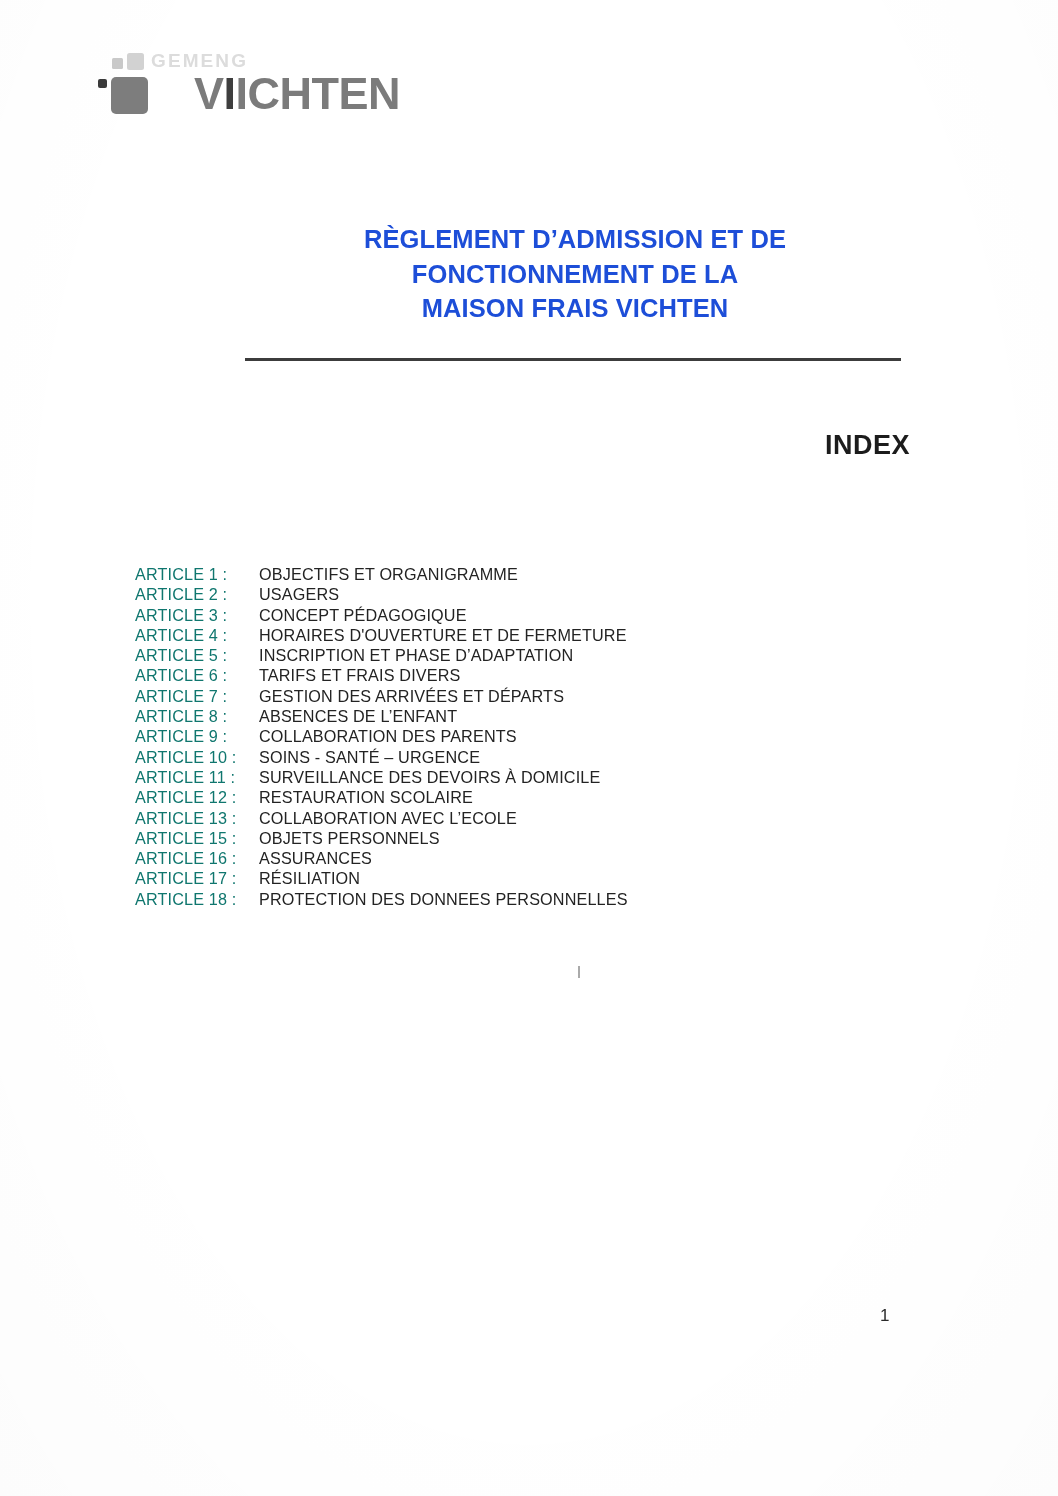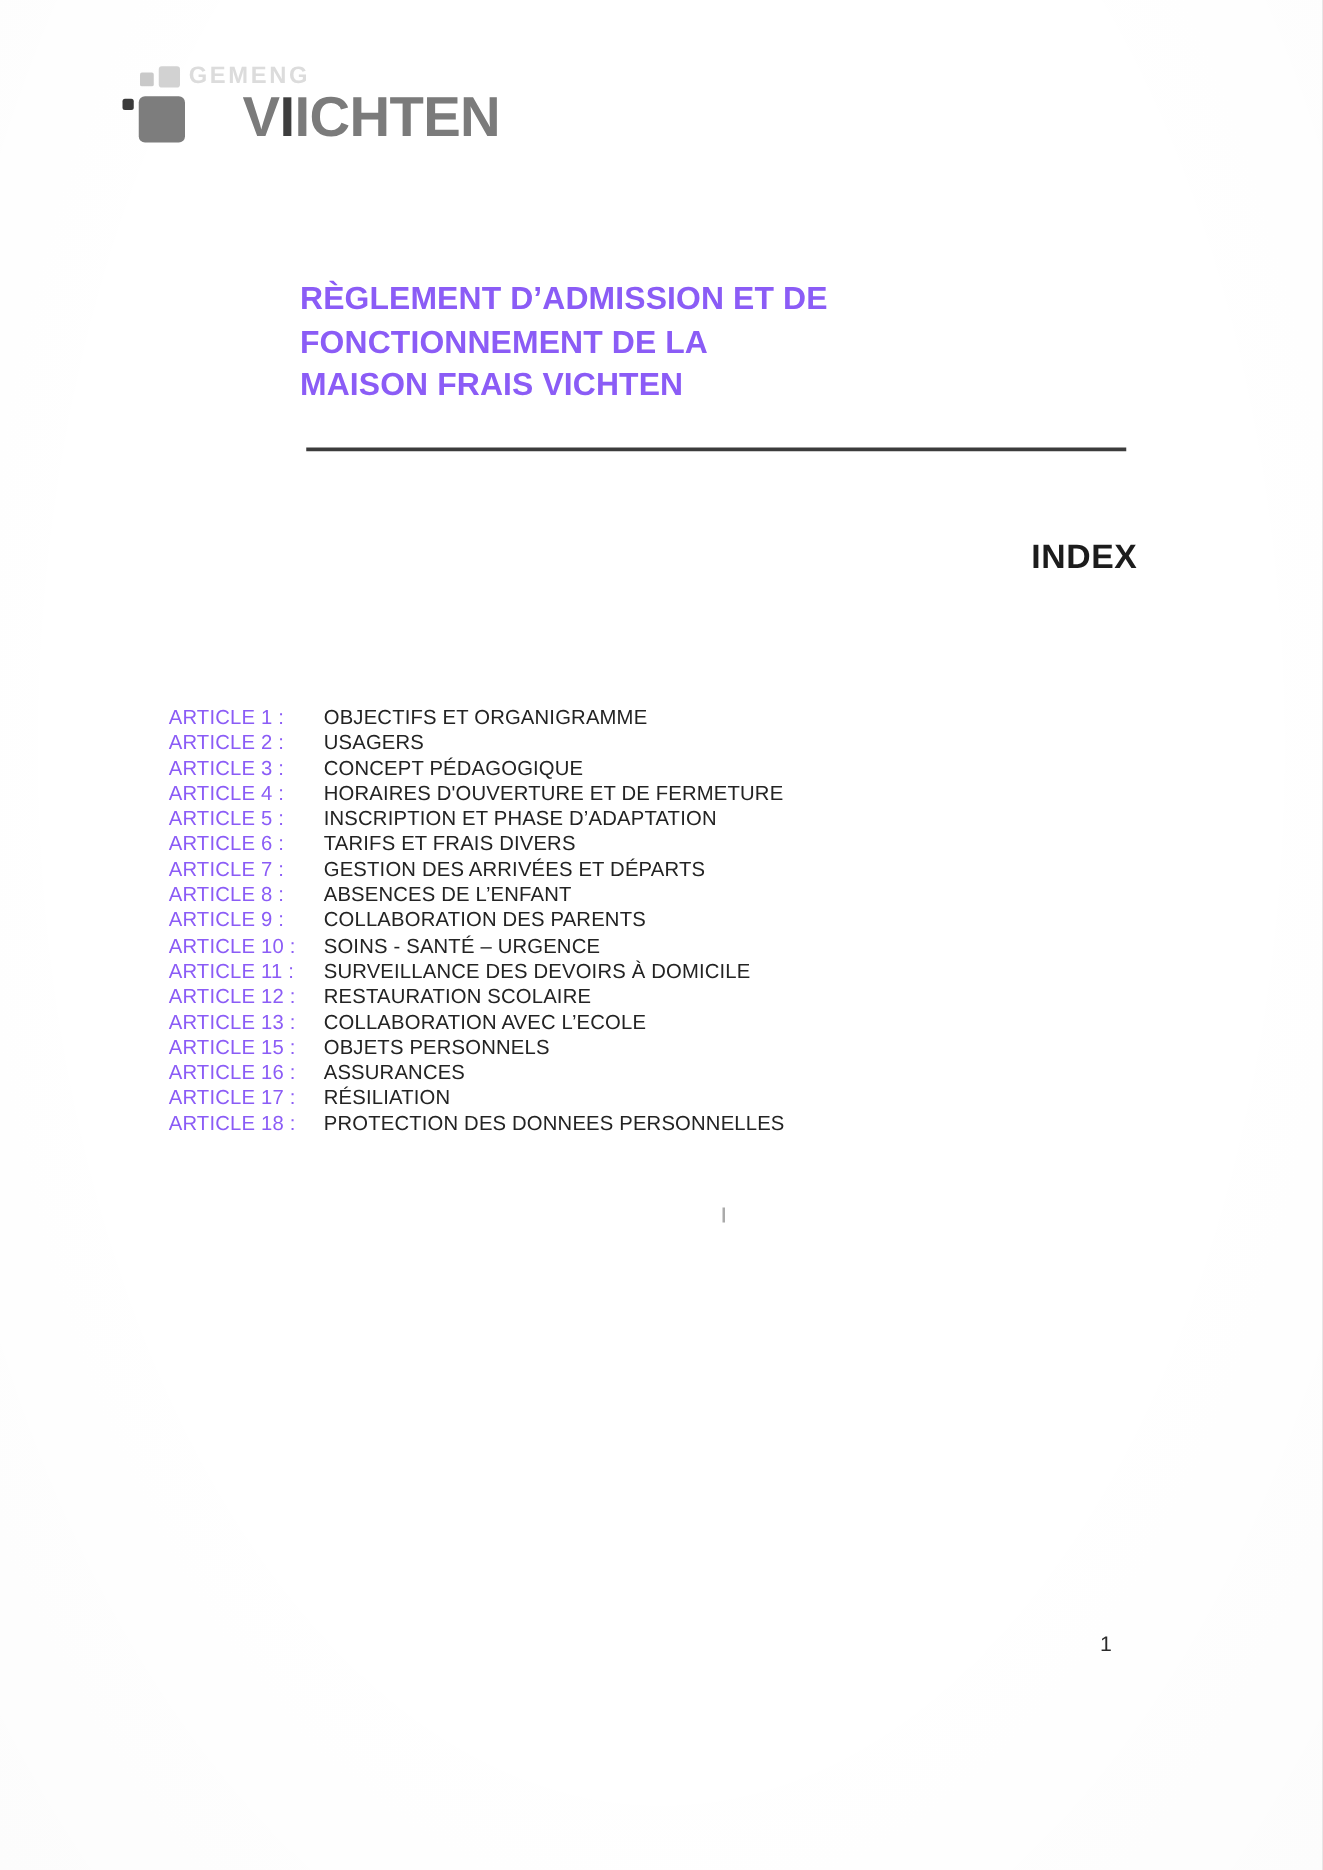--- a/index.html
+++ b/index.html
@@ -100,25 +100,25 @@
   .logo-viichten .dark-i {
     color: #3e3e3e;
   }
 
   
   #doc-title {
     position: absolute;
     left: 240px;
     top: 222px;
     width: 670px;
-    text-align: left;
+    text-align: center;
     font-size: 25.5px;
     font-weight: bold;
     line-height: 34.5px;
-    color: #8b5cf6;
+    color: #1d4ed8;
     letter-spacing: 0.1px;
   }
   #doc-title .tl { display: block; white-space: nowrap; }
 
   
   #title-rule {
     position: absolute;
     left: 245px;
     top: 358px;
     width: 656px;
@@ -150,21 +150,21 @@
   .idx-row {
     display: flex;
     align-items: baseline;
     height: 20.3px;
     line-height: 20.3px;
     white-space: nowrap;
   }
   .idx-label {
     flex: 0 0 124px;
     font-size: 16.2px;
-    color: #8b5cf6;
+    color: #0f766e;
     letter-spacing: 0.15px;
   }
   .idx-title {
     font-size: 16.2px;
     color: #232323;
     letter-spacing: 0.15px;
   }
 
   
   #scan-mark {

